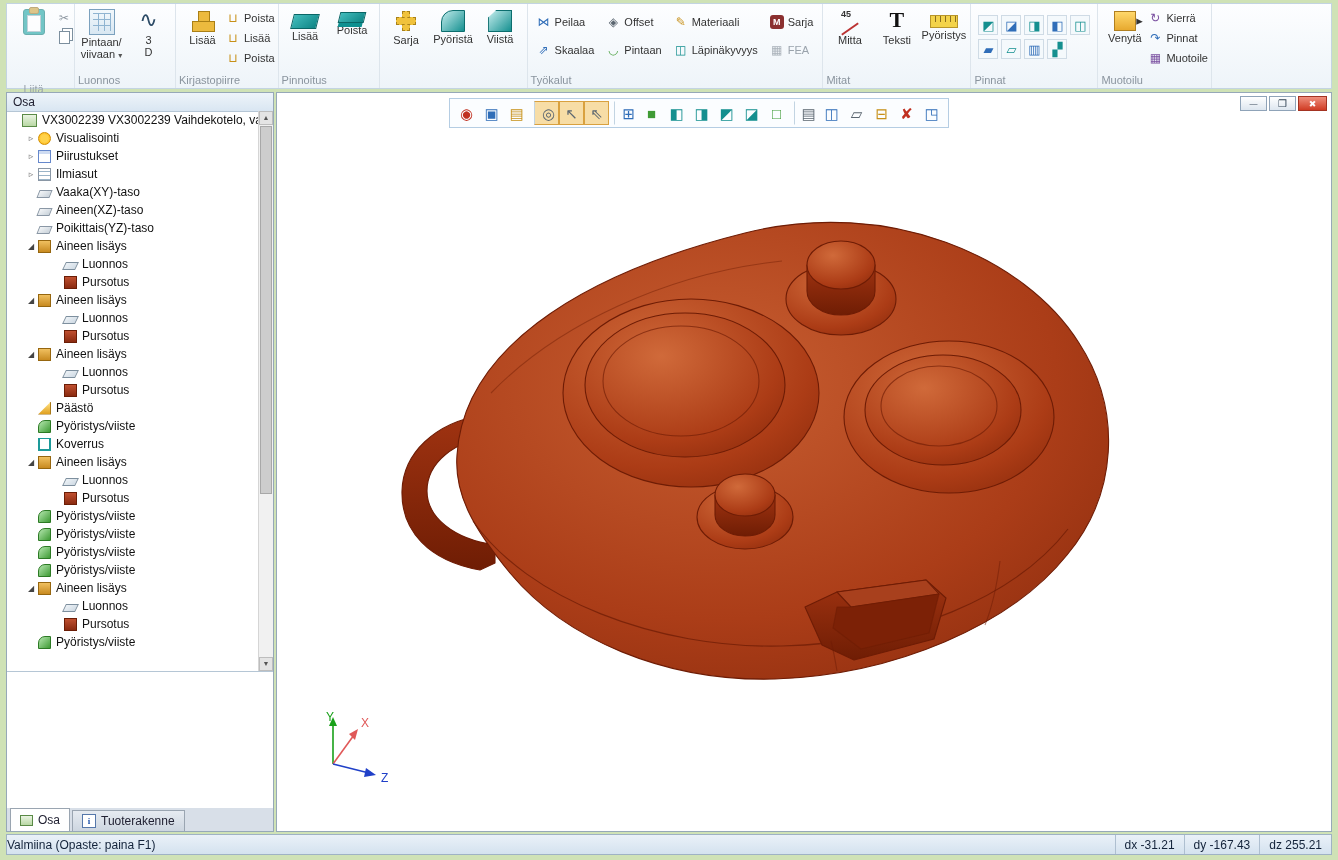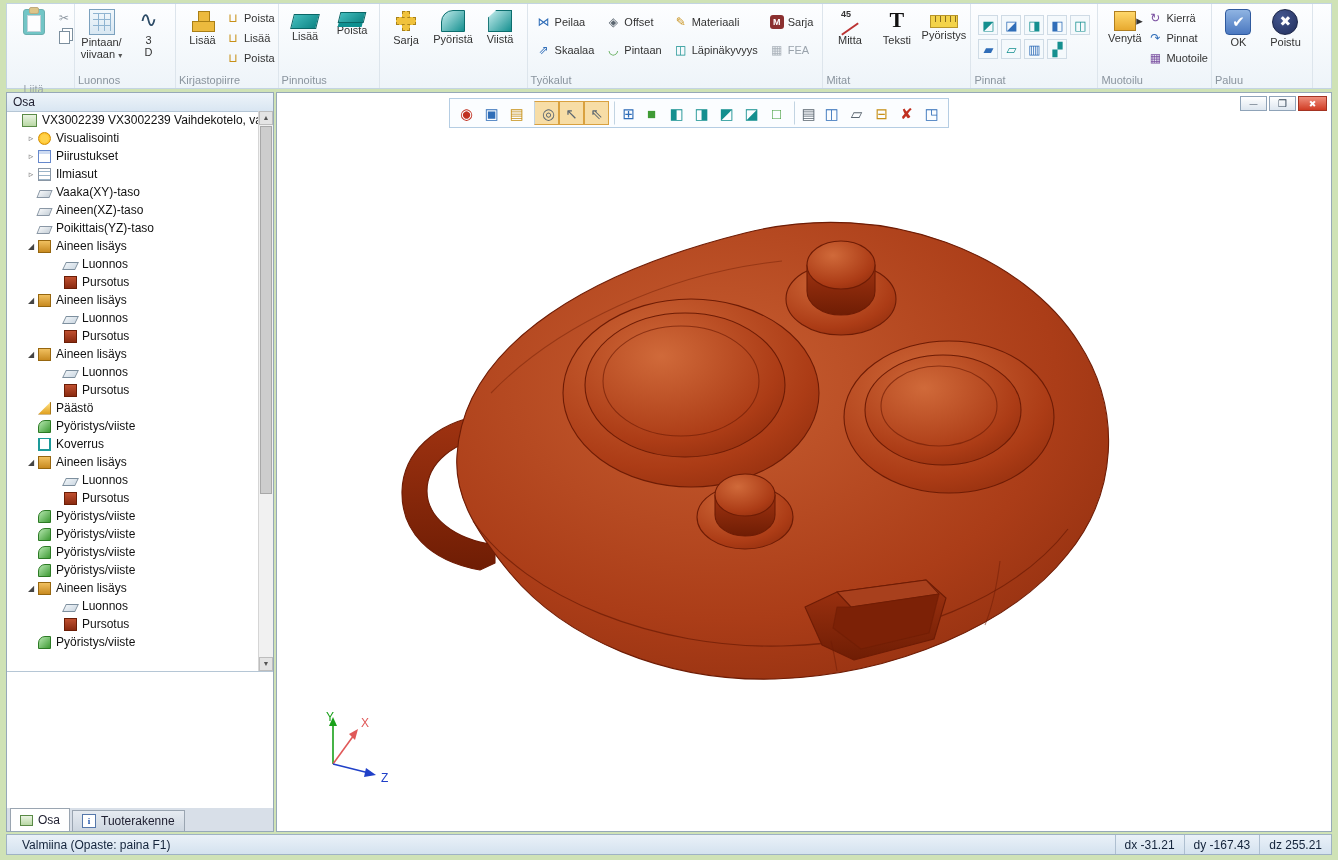--- a/index.html
+++ b/index.html
@@ -110,21 +110,21 @@
   .wbtn.close{background:linear-gradient(#ef8f7c,#d03c24);border-color:#a33322;color:#fff;width:29px;}
   .wbtn.close::before{content:"✖";}
   .vtoolbar{position:absolute;left:172px;top:5px;height:28px;display:flex;align-items:center;background:#fbfdff;border:1px solid #b5cde3;padding:0 4px;z-index:4;}
   .vt{width:25px;height:24px;display:flex;align-items:center;justify-content:center;border:1px solid transparent;box-sizing:border-box;}
   .vt.act{background:#f7dda6;border-color:#d9a13f;}
   .vt.sepbefore{border-left:1px solid #c2d4e2;margin-left:5px;padding-left:4px;border-radius:0;}
   .vt .g{font-size:15px;line-height:1;}
   .triad{position:absolute;left:26px;top:617px;}
   .statusbar{position:absolute;left:6px;right:6px;top:834px;height:21px;background:linear-gradient(#eaf1f8,#d4e2ef);
      border:1px solid #9fb2c4;display:flex;align-items:center;font-size:12px;color:#13233a;box-sizing:border-box;}
-  .smsg{flex:1;padding-left:15px;}
+  .smsg{flex:1;padding-left:0;}
   .scell{border-left:1px solid #aebfd0;padding:0 9px;height:100%;display:flex;align-items:center;white-space:nowrap;}
 </style>
 </head>
 <body>
 
 <div class="app">
 
   <div class="ribbon">
 
     <div class="rgroup">
@@ -340,33 +340,20 @@
           </div>
           <div class="rsm">
             <span class="sic c-purple">▦</span>
             <span>Muotoile</span>
           </div>
         </div>
       </div>
       <div class="rlabel">Muotoilu</div>
     </div>
 
-    <div class="rgroup">
-      <div class="rbody">
-        <div class="rbtn">
-          <span class="ric okic"></span>
-          <span class="rtext">OK</span>
-        </div>
-        <div class="rbtn">
-          <span class="ric exitic"></span>
-          <span class="rtext">Poistu</span>
-        </div>
-      </div>
-      <div class="rlabel">Paluu</div>
-    </div>
 
   </div>
 
   <div class="left">
     <div class="panel-header">Osa</div>
     <div class="tree-wrap">
       <div class="tree">
 
           <div class="tree-row" data-indent="0">
             <span class="exp"></span>

